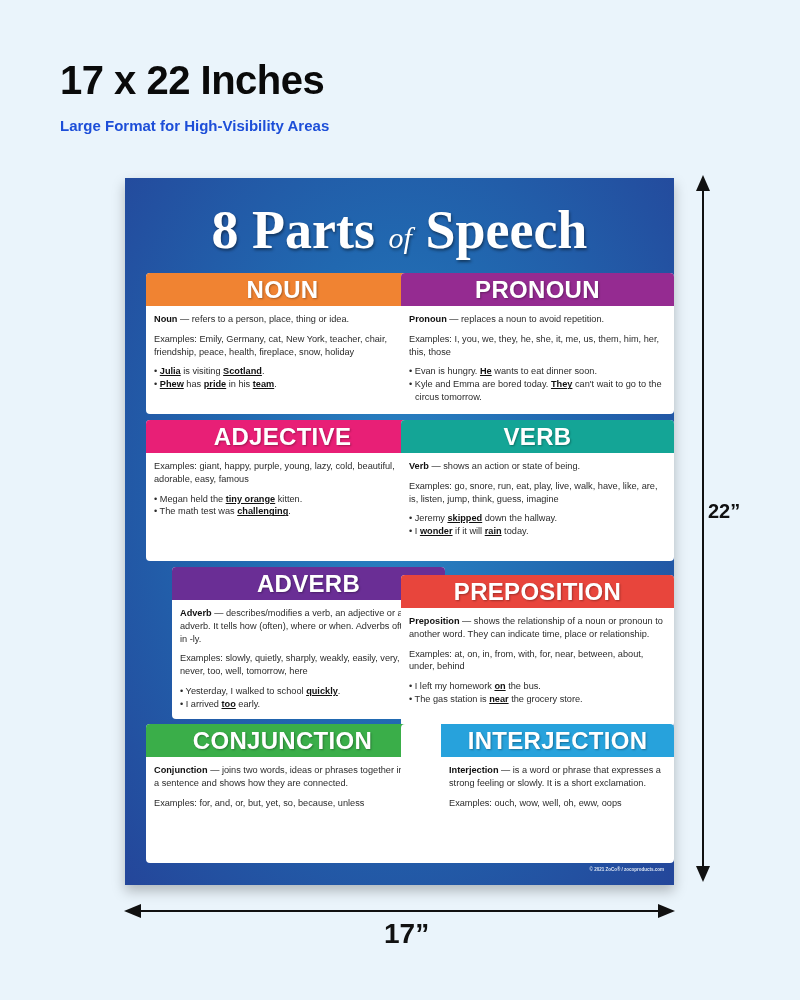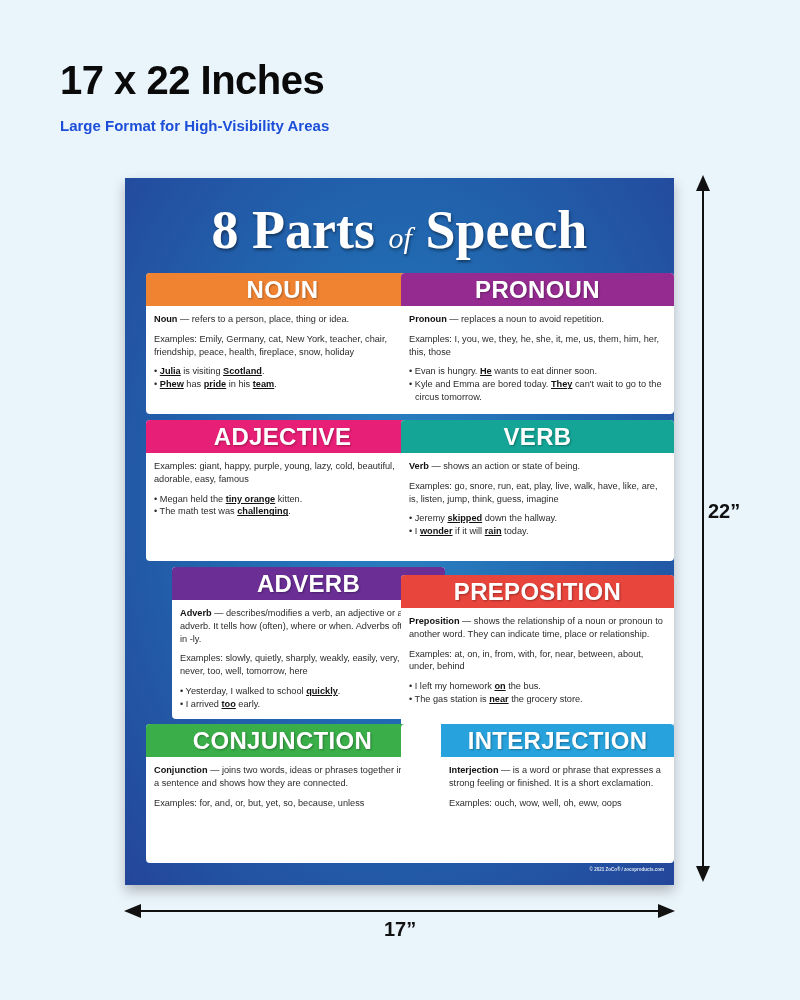--- a/index.html
+++ b/index.html
@@ -57,21 +57,21 @@
   .arrow-up { position: absolute; left: 696px; top: 175px; width: 0; height: 0;
     border-left: 7px solid transparent; border-right: 7px solid transparent; border-bottom: 16px solid #111; }
   .arrow-down { position: absolute; left: 696px; top: 866px; width: 0; height: 0;
     border-left: 7px solid transparent; border-right: 7px solid transparent; border-top: 16px solid #111; }
   .dim-v-label { position: absolute; left: 708px; top: 500px; font-weight: bold; font-size: 20px; }
   .dim-h-line { position: absolute; left: 135px; top: 910px; width: 530px; height: 2px; background: #111; }
   .arrow-left { position: absolute; left: 124px; top: 904px; width: 0; height: 0;
     border-top: 7px solid transparent; border-bottom: 7px solid transparent; border-right: 17px solid #111; }
   .arrow-right { position: absolute; left: 658px; top: 904px; width: 0; height: 0;
     border-top: 7px solid transparent; border-bottom: 7px solid transparent; border-left: 17px solid #111; }
-  .dim-h-label { position: absolute; left: 384px; top: 918px; font-weight: bold; font-size: 20px; }
+  .dim-h-label { position: absolute; left: 384px; top: 918px; font-weight: bold; font-size: 28px; }
 </style>
 </head>
 <body>
 
 <div class="heading">
   <div class="heading-title">17 x 22 Inches</div>
   <div class="heading-sub">Large Format for High-Visibility Areas</div>
 </div>
 
 <div class="poster">
@@ -147,21 +147,21 @@
       <div class="card" style="left: 21px; top: 546px; height: 139px;">
         <div class="card-head" style="background: rgb(58, 174, 73);">CONJUNCTION</div>
         <div class="card-body">
           <p><b>Conjunction</b><span> — joins two words, ideas or phrases together in a sentence and shows how they are connected.</span></p>
           <p>Examples: for, and, or, but, yet, so, because, unless</p>
         </div>
       </div>
       <div class="card" style="left: 276px; top: 546px; height: 139px; padding-left: 40px;">
         <div class="card-head" style="background: rgb(39, 162, 220);">INTERJECTION</div>
         <div class="card-body">
-          <p><b>Interjection</b><span> — is a word or phrase that expresses a strong feeling or finished. It is a short exclamation.</span></p>
+          <p><b>Interjection</b><span> — is a word or phrase that expresses a strong feeling or slowly. It is a short exclamation.</span></p>
           <p>Examples: ouch, wow, well, oh, eww, oops</p>
         </div>
       </div>
     </div>
   <div class="copyright">© 2021 ZoCo® / zocoproducts.com</div>
 </div>
 
 <div class="arrow-up"></div>
 <div class="dim-v-line"></div>
 <div class="arrow-down"></div>

